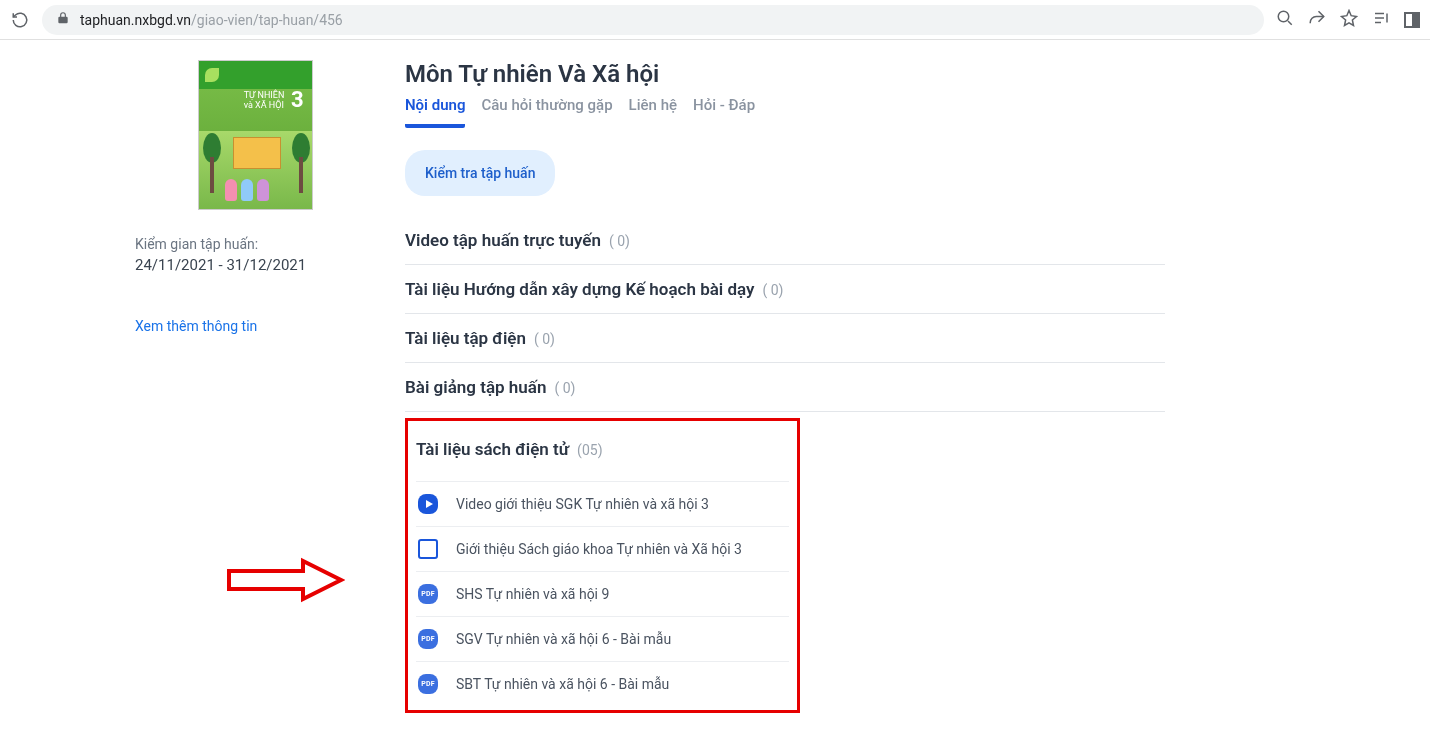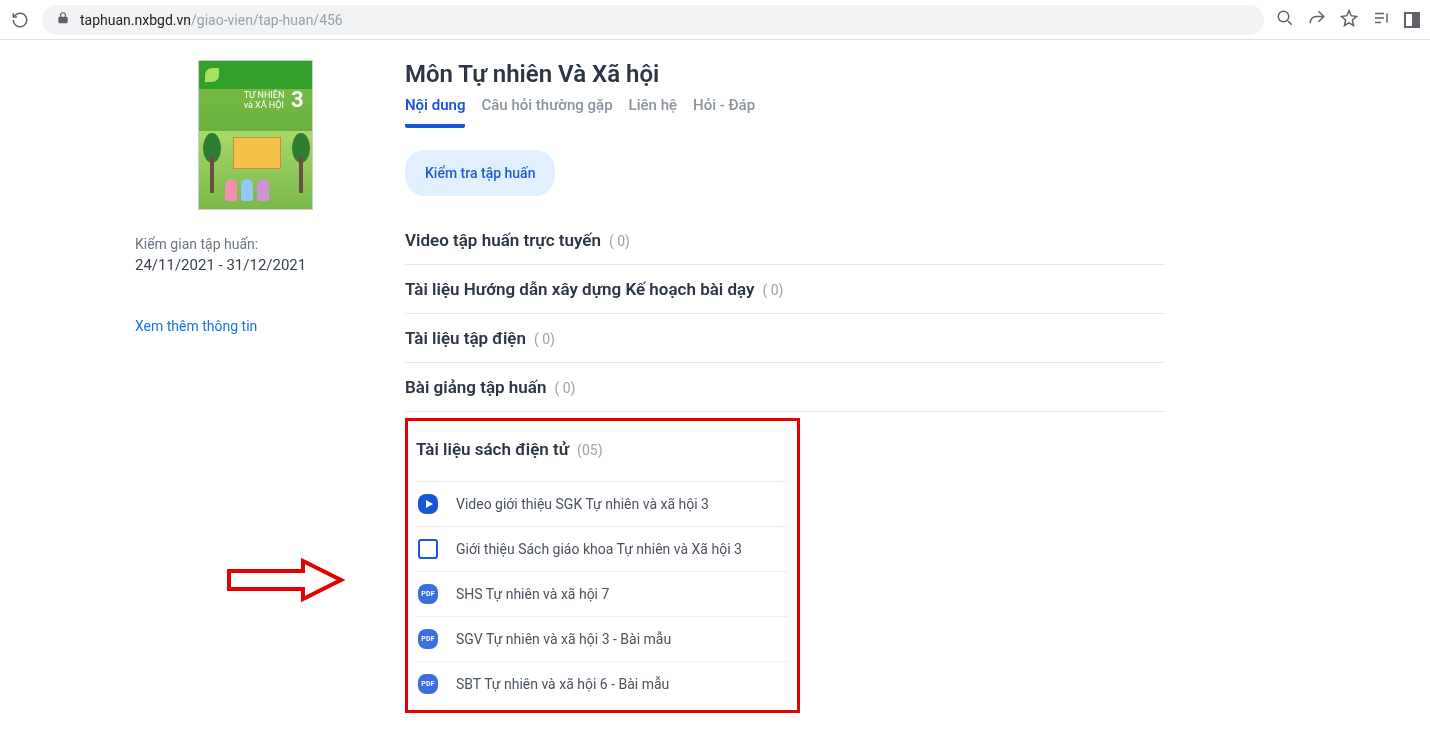--- a/index.html
+++ b/index.html
@@ -207,25 +207,25 @@
         <div class="res-item">
           <span class="res-icon play"></span>
           <span>Video giới thiệu SGK Tự nhiên và xã hội 3</span>
         </div>
         <div class="res-item">
           <span class="res-icon slide"></span>
           <span>Giới thiệu Sách giáo khoa Tự nhiên và Xã hội 3</span>
         </div>
         <div class="res-item">
           <span class="res-icon pdf">PDF</span>
-          <span>SHS Tự nhiên và xã hội 7</span>
+          <span>SHS Tự nhiên và xã hội 9</span>
         </div>
         <div class="res-item">
           <span class="res-icon pdf">PDF</span>
-          <span>SGV Tự nhiên và xã hội 3 - Bài mẫu</span>
+          <span>SGV Tự nhiên và xã hội 6 - Bài mẫu</span>
         </div>
         <div class="res-item">
           <span class="res-icon pdf">PDF</span>
           <span>SBT Tự nhiên và xã hội 6 - Bài mẫu</span>
         </div>
       </div>
     </div>
   </main>
 </div>
 

